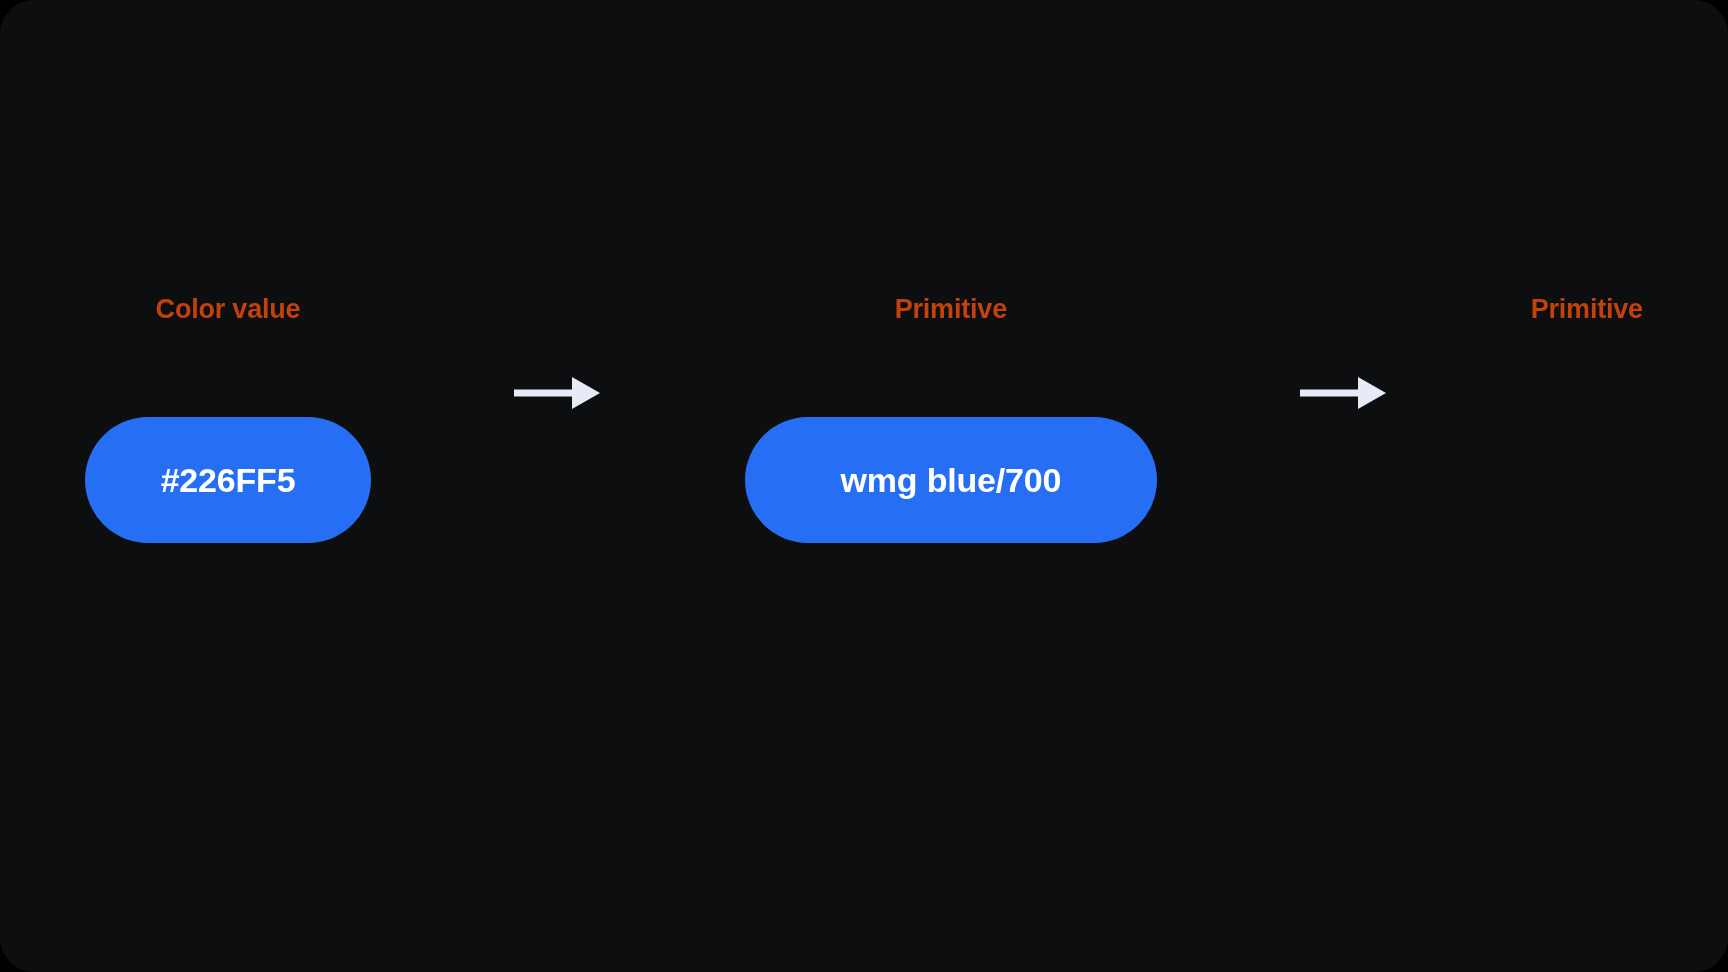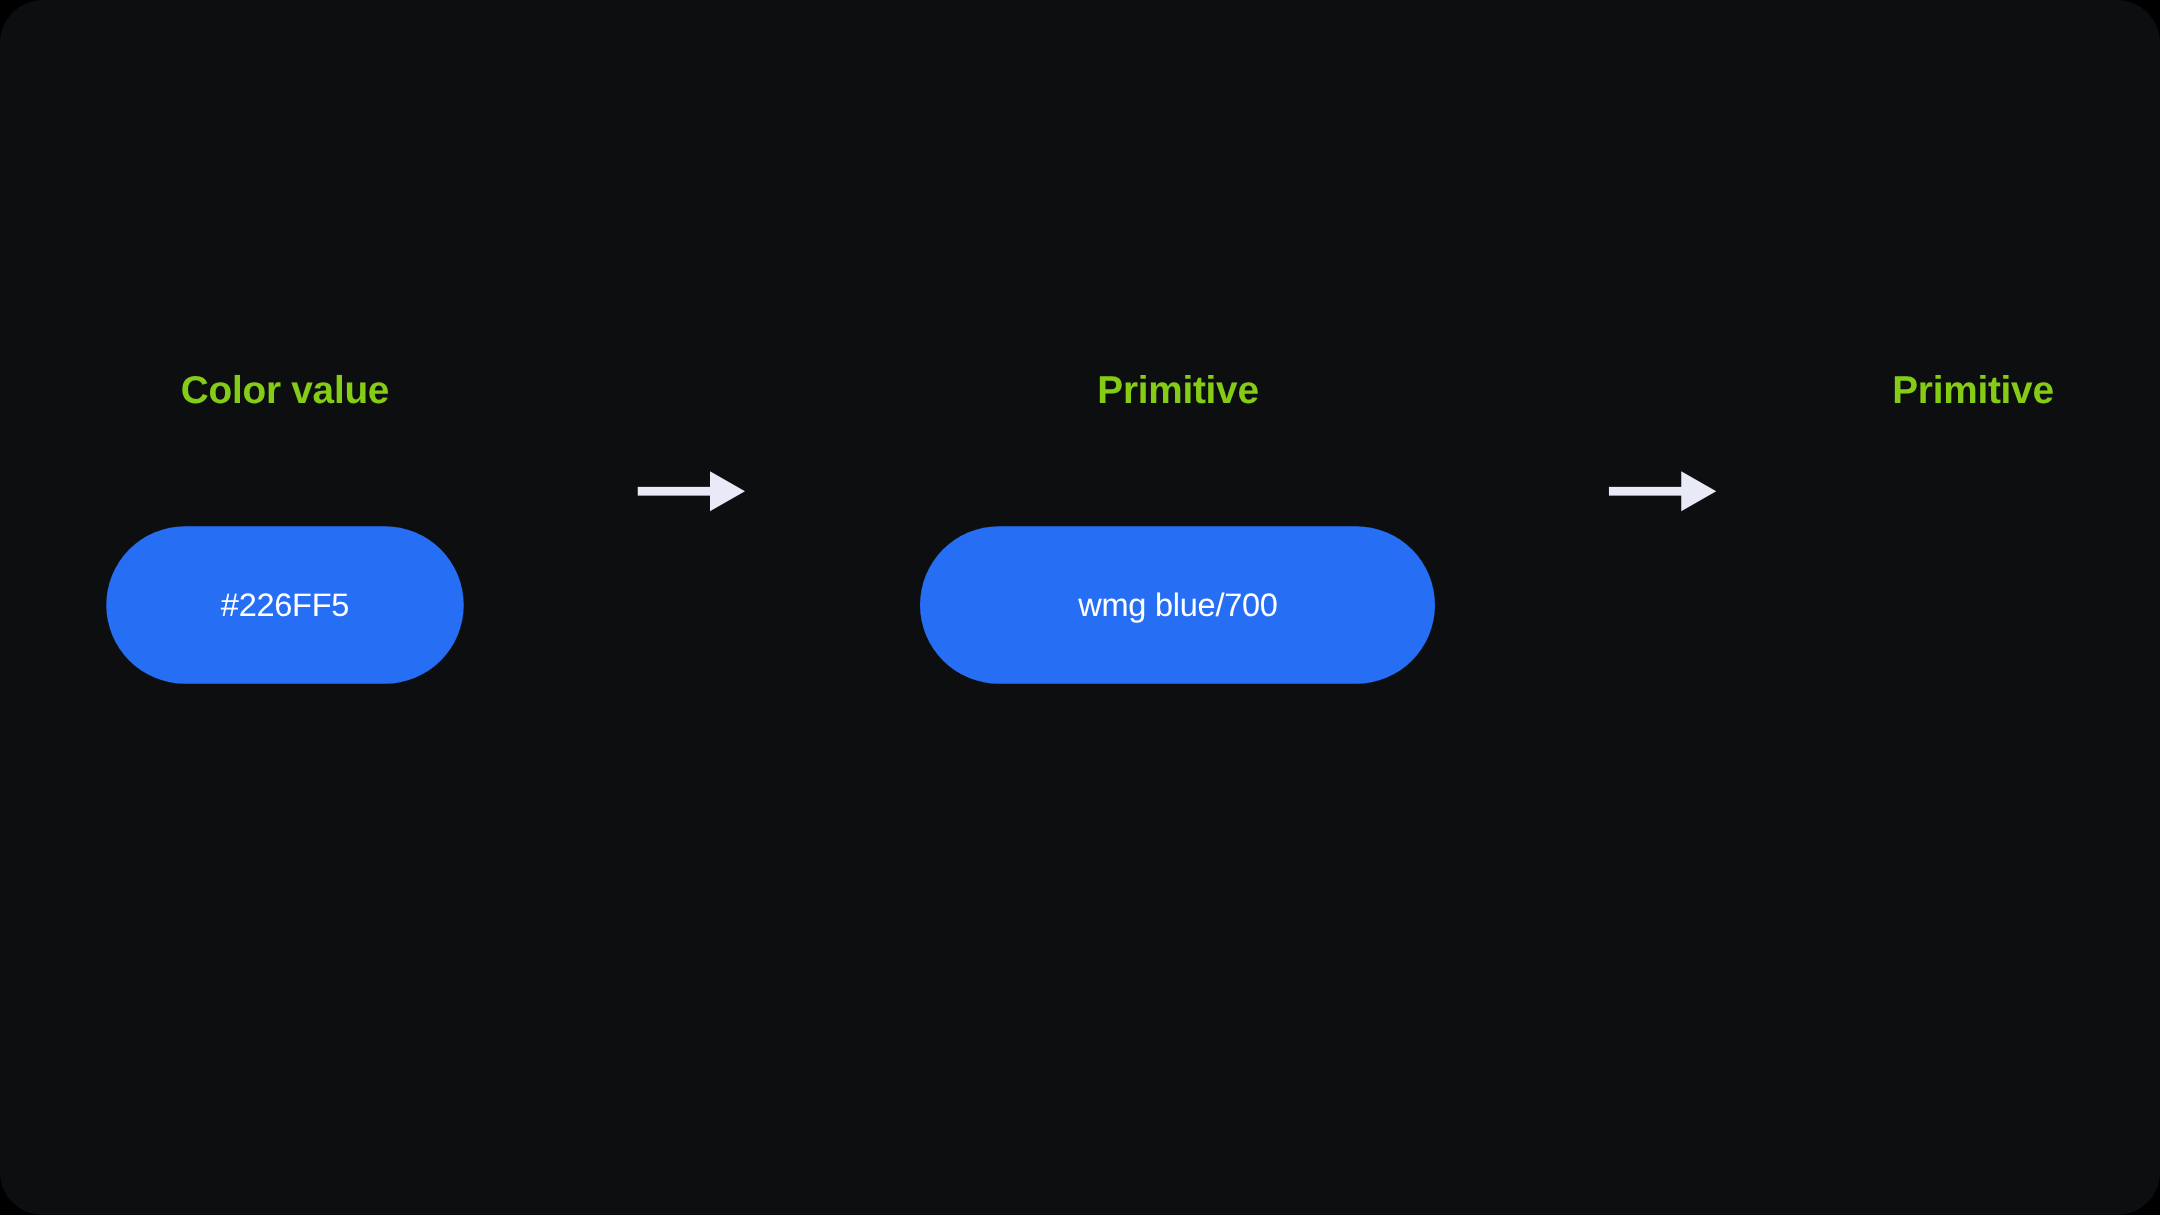--- a/index.html
+++ b/index.html
@@ -38,22 +38,22 @@
     justify-content: space-between;
   }
 
   .stage {
     display: flex;
     flex-direction: column;
     align-items: center;
   }
 
   .stage-label {
-    color: #84cc16;
-    font-size: 31px;
+    color: #c2410c;
+    font-size: 27px;
     font-weight: bold;
     line-height: 1;
     letter-spacing: -0.2px;
     white-space: nowrap;
     text-align: center;
   }
 
   .pill {
     margin-top: 94px;
     height: 126px;
@@ -61,22 +61,22 @@
     background: #266ff5;
     display: flex;
     align-items: center;
     justify-content: center;
     box-sizing: border-box;
     padding: 0 46px;
   }
 
   .pill-label {
     color: #ffffff;
-    font-size: 26px;
-    font-weight: normal;
+    font-size: 34px;
+    font-weight: bold;
     line-height: 1;
     letter-spacing: -0.2px;
     white-space: nowrap;
   }
 
   
   .stage-0 .pill { width: 286px; }
   .stage-1 .pill { width: 412px; }
   .stage-2 .pill { width: 490px; }
 

